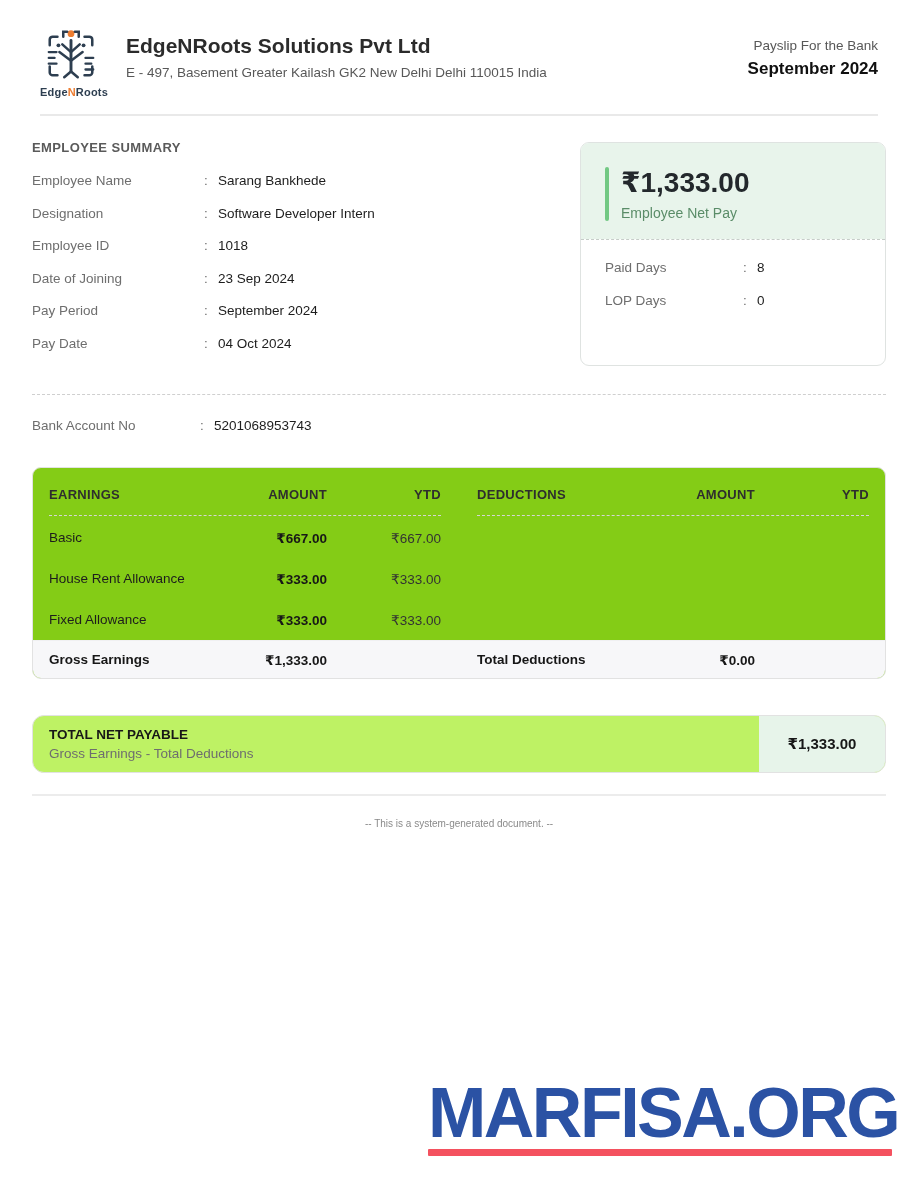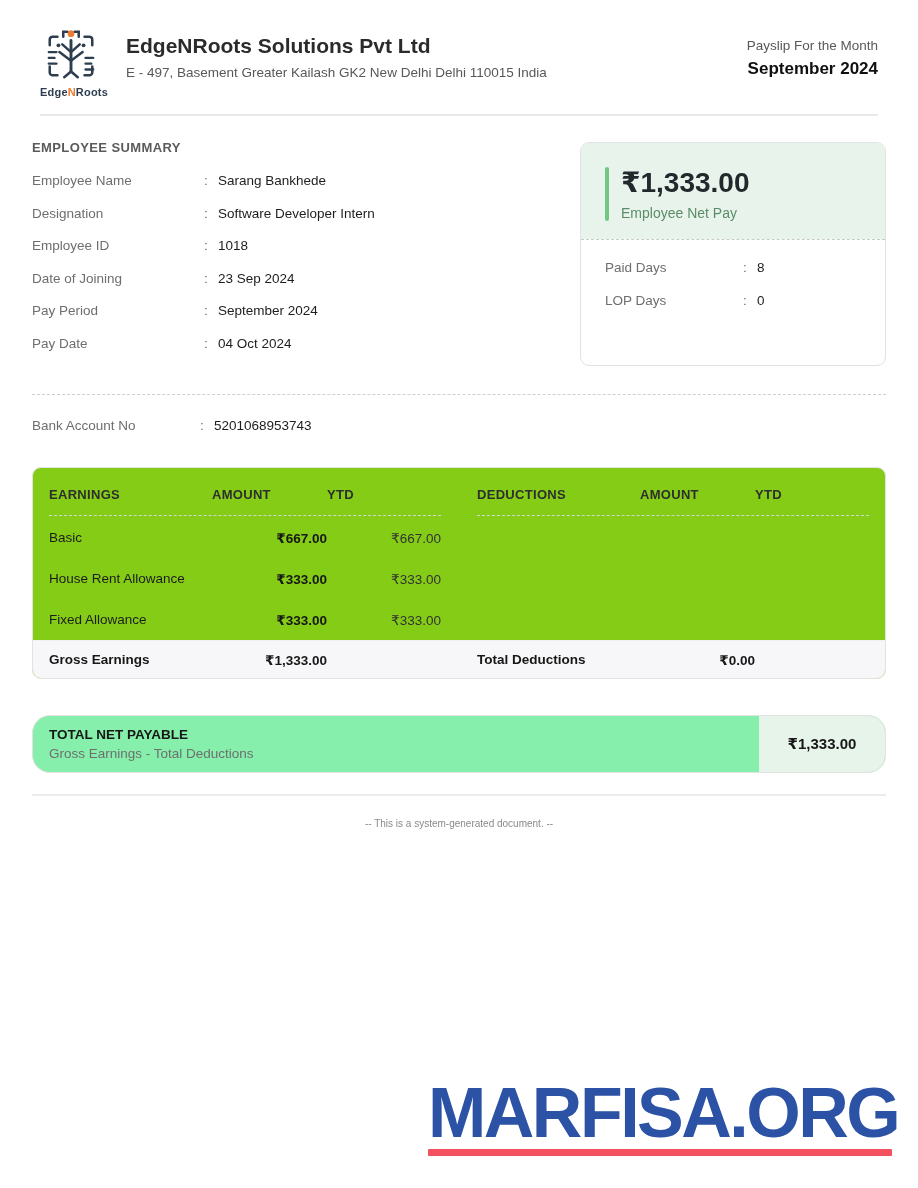--- a/index.html
+++ b/index.html
@@ -80,21 +80,21 @@
   }
   .tables-top {
     display: grid;
     grid-template-columns: 1fr 1fr;
     column-gap: 36px;
     padding: 0 16px;
   }
   .t-grid { display: grid; grid-template-columns: 1fr 115px 114px; align-items: center; }
   .t-head { padding: 19px 0 13px 0; border-bottom: 1px dashed #d5d5d5; }
   .t-head .t-cell { font-size: 13px; font-weight: 700; color: #2e2e2e; letter-spacing: 0.3px; }
-  .t-cell-r { }
+  .t-cell-r { text-align: right; }
   .t-row { padding: 12.5px 0; }
   .t-body { padding-top: 1px; }
   .t-name { font-size: 13.5px; color: #1d1d1d; }
   .t-amount { font-size: 13.5px; font-weight: 700; color: #171717; text-align: right; }
   .t-ytd { font-size: 13.5px; color: #333333; text-align: right; }
   .tables-footer {
     background: #f7f7f9;
     border-top: 1px solid #f0f0f2;
     padding: 0 16px;
     display: grid;
@@ -102,26 +102,26 @@
     column-gap: 36px;
   }
   .tables-footer .t-grid { height: 37px; }
   .tf-name { font-size: 13.5px; font-weight: 700; color: #171717; }
   .tf-amount { font-size: 13.5px; font-weight: 700; color: #171717; text-align: right; }
 
   
   .total-box {
     margin-top: 36px;
     border: 1px solid #e2e2e2;
-    border-radius: 18px;
+    border-radius: 12px;
     overflow: hidden;
     display: flex;
     align-items: stretch;
     height: 58px;
-    background: #86efac;
+    background: #bef264;
   }
   .total-left { padding: 11px 16px; flex: 1; }
   .total-title { font-size: 13.5px; font-weight: 700; color: #171717; }
   .total-subtitle { font-size: 13.5px; color: #6e6e6e; margin-top: 4px; }
   .total-right {
     width: 126px;
     flex: none;
     background: #e7f4ea;
     display: flex;
     align-items: center;
@@ -184,21 +184,21 @@
           <path d="M7 27 h8 M7 33 h6 M7 39 h8 M45 33 h8 M45 39 h6 M45 45 h8" stroke="#2d3e50" stroke-width="2.4" stroke-linecap="round"></path>
         </svg>
       </span>
       <div class="brand-word"><span class="brand-navy">Edge</span><span class="brand-orange">N</span><span class="brand-navy">Roots</span></div>
     </div>
     <div class="company-block">
       <div class="company-name">EdgeNRoots Solutions Pvt Ltd</div>
       <div class="company-address">E - 497, Basement Greater Kailash GK2 New Delhi Delhi 110015 India</div>
     </div>
     <div class="payslip-block">
-      <div class="payslip-label">Payslip For the Month</div>
+      <div class="payslip-label">Payslip For the Bank</div>
       <div class="payslip-month">September 2024</div>
     </div>
   </div>
   <div class="header-divider"></div>
 
   <div class="content">
 
     <div class="summary-section">
       <div class="summary">
         <div class="summary-title">EMPLOYEE SUMMARY</div>

